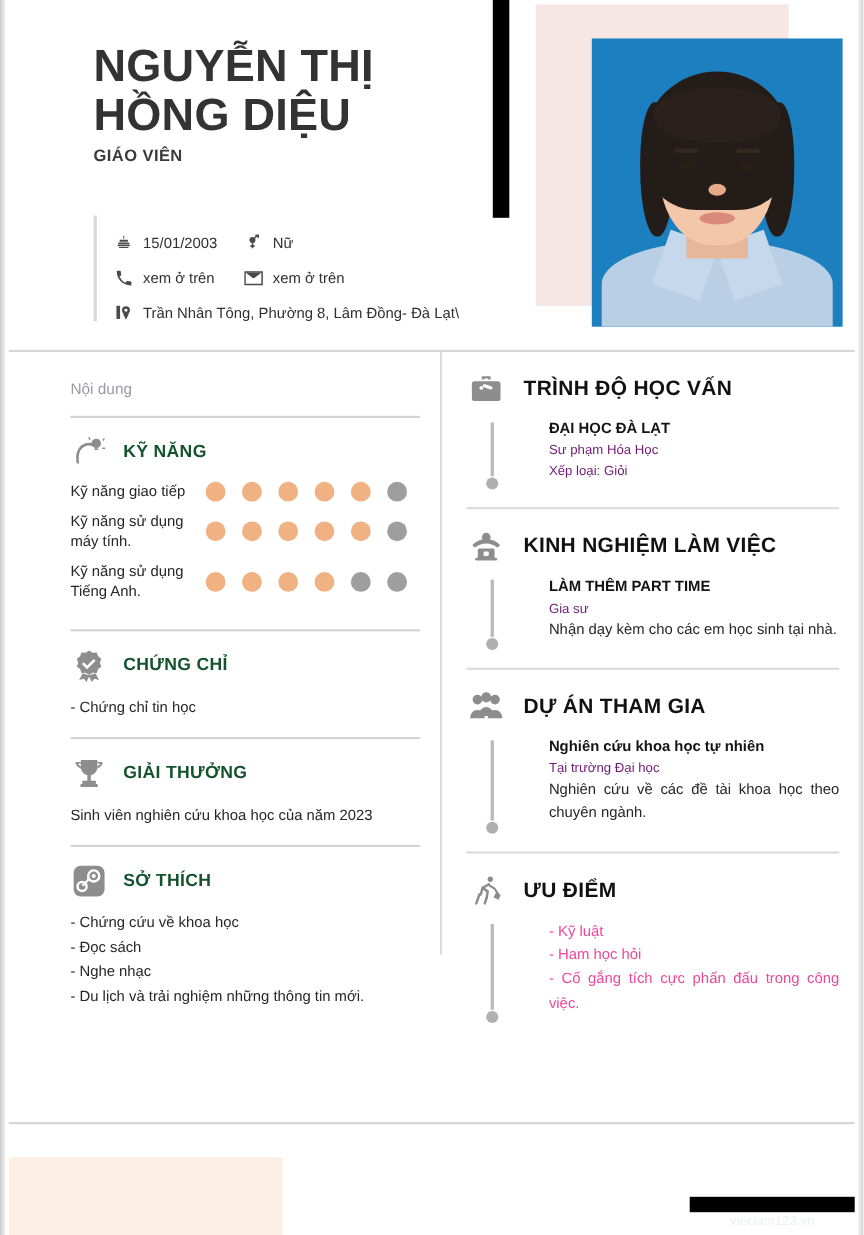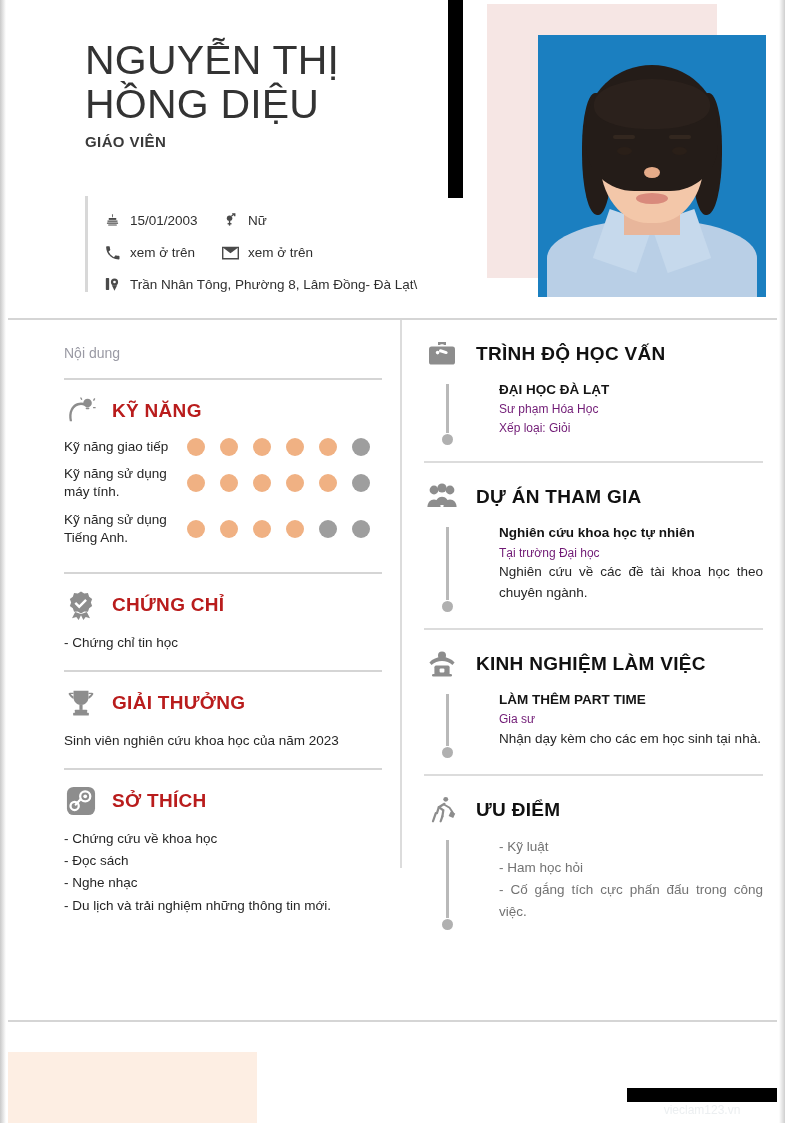--- a/index.html
+++ b/index.html
@@ -51,21 +51,21 @@
   .p-eye.l { left:79px; } .p-eye.r { right:79px; }
   .p-brow { position:absolute; top:100px; width:22px; height:4px; background:#33271f; border-radius:3px; }
   .p-brow.l { left:75px; } .p-brow.r { right:75px; }
   .p-nose { position:absolute; left:50%; top:132px; transform:translateX(-50%);
             width:16px; height:11px; background:#e5ab89; border-radius:50%; }
   .p-mouth { position:absolute; left:50%; top:158px; transform:translateX(-50%);
              width:32px; height:11px; background:#d98a7c; border-radius:50%; }
 
   .name-block { position:absolute; left:85px; top:38px; width:350px; }
   .name {
-    font-size: 41px; font-weight: 400; color:#333333;
+    font-size: 41px; font-weight: 700; color:#333333;
     line-height: 1.08; letter-spacing: .2px;
   }
   .job-title {
     margin-top: 6px; font-size: 15px; font-weight: 700;
     color:#3a3a3a; letter-spacing:.4px;
   }
   .contact { position:absolute; left:85px; top:196px; width:360px;
              border-left:3px solid #d8d8d8; padding-left:13px; }
   .c-row { display:flex; align-items:flex-end; height:32px; }
   .c-item { display:flex; align-items:center; }
@@ -85,21 +85,21 @@
     margin:8px 18px 0 64px; height:52px;
     display:flex; align-items:center;
     border-bottom:2px solid #d5d5d5;
     color:#9a9aa4; font-size:14px;
   }
 
   .sec-left { margin:0 18px 0 64px; padding:14px 0 16px 0; border-bottom:2px solid #d5d5d5; }
   .sec-left:last-child { border-bottom:none; }
   .sec-head { display:flex; align-items:center; gap:14px; margin-bottom:10px; }
   .sec-icon { width:34px; height:34px; flex:0 0 34px; color:#8d8d8d; display:flex; align-items:center; justify-content:center; }
-  .sec-title { font-size:19px; font-weight:700; color:#b91c1c; letter-spacing:.3px; }
+  .sec-title { font-size:16px; font-weight:700; color:#14532d; letter-spacing:.3px; }
 
   .skill-row { display:flex; align-items:center; margin:9px 0; }
   .skill-name { width:115px; font-size:13.5px; color:#262626; line-height:1.35; }
   .dots { display:flex; gap:15px; margin-left:8px; }
   .dot { width:18px; height:18px; border-radius:50%; background:#9e9e9e; }
   .dot.on { background:#f0b183; }
 
   .list-line { font-size:13.5px; color:#262626; line-height:1.65; }
   .para { font-size:13.5px; color:#262626; line-height:1.6; }
 
@@ -110,21 +110,21 @@
   .sec-icon-r { width:36px; height:36px; flex:0 0 36px; color:#8d8d8d; display:flex; align-items:center; justify-content:center; }
   .sec-title-r { font-size:19px; font-weight:700; color:#111; letter-spacing:.3px; }
   .tl { display:flex; padding-left:14px;gap:17px; }
   .tl-rail { position:relative; width:24px; flex:0 0 24px; }
   .tl-line { position:absolute; left:8px; top:4px; bottom:14px; width:3px; background:#b9b9b9; }
   .tl-dot  { position:absolute; left:4px; bottom:2px; width:11px; height:11px; border-radius:50%; background:#b0b0b0; }
   .tl-body { flex:1; padding-left:20px; padding-bottom:10px; }
   .item-title { font-size:13.5px; font-weight:700; color:#141414; line-height:1.5; }
   .item-sub { font-size:12px; color:#701a75; line-height:1.55; }
   .item-desc { font-size:13.5px; color:#262626; line-height:1.55; text-align:justify; }
-  .bullet-j { font-size:13.5px; color:#737373; line-height:1.6; text-align:justify; }
+  .bullet-j { font-size:13.5px; color:#ec4899; line-height:1.6; text-align:justify; }
 
   
   .peach-rect { position:absolute; left:8px; top:1052px; width:249px; height:71px; background:#fdeee3; }
   .black-foot { position:absolute; left:627px; top:1088px; width:150px; height:14px; background:#000; }
   .watermark { position:absolute; left:627px; top:1103px; width:150px; text-align:center;
                font-size:12px; color:#eceff1; }
   .foot-line { position:absolute; left:8px; top:1020px; width:769px; height:2px; background:#d5d5d5; }
 </style>
 </head>
 <body>
@@ -367,66 +367,66 @@
             <div class="item-title">ĐẠI HỌC ĐÀ LẠT</div>
             <div class="item-sub">Sư phạm Hóa Học</div>
             <div class="item-sub">Xếp loại: Giỏi</div>
           </div>
         </div>
       </div>
 
       <div class="sec-right">
         <div class="sec-head-r">
           <span class="sec-icon-r">
+            <svg width="32" height="30" viewBox="0 0 32 30" fill="currentColor">
+              <circle cx="16" cy="6.4" r="4"></circle>
+              <path d="M3.4 13.4C6.6 10 11 8 16 8s9.4 2 12.6 5.4l-2.2 2.6C23.6 13.4 20 12 16 12s-7.6 1.4-10.4 4z"></path>
+              <rect x="8.4" y="16.6" width="15.2" height="9.6" rx="1.6"></rect>
+              <rect x="13.6" y="19.4" width="4.8" height="4" rx="1" fill="#fff"></rect>
+              <rect x="6" y="25" width="20" height="2.6" rx="1.3"></rect>
+            </svg>
+          </span>
+          <span class="sec-title-r">KINH NGHIỆM LÀM VIỆC</span>
+        </div>
+        <div class="tl">
+          <div class="tl-rail">
+            <div class="tl-line"></div>
+            <div class="tl-dot"></div>
+          </div>
+          <div class="tl-body">
+            <div class="item-title">LÀM THÊM PART TIME</div>
+            <div class="item-sub">Gia sư</div>
+            <div class="item-desc">Nhận dạy kèm cho các em học sinh tại nhà.</div>
+          </div>
+        </div>
+      </div>
+
+      <div class="sec-right">
+        <div class="sec-head-r">
+          <span class="sec-icon-r">
             <svg width="32" height="28" viewBox="0 0 32 28" fill="currentColor">
               <circle cx="8" cy="7" r="4.4"></circle>
               <circle cx="24" cy="7" r="4.4"></circle>
               <circle cx="16" cy="5" r="4.6"></circle>
               <path d="M1.4 24c0-4.6 3-7.6 6.6-7.6s6.6 3 6.6 7.6z"></path>
               <path d="M17.4 24c0-4.6 3-7.6 6.6-7.6s6.6 3 6.6 7.6z"></path>
               <path d="M9.2 22c0-5 3.2-8.2 6.8-8.2s6.8 3.2 6.8 8.2z"></path>
             </svg>
           </span>
           <span class="sec-title-r">DỰ ÁN THAM GIA</span>
         </div>
         <div class="tl">
           <div class="tl-rail">
             <div class="tl-line"></div>
             <div class="tl-dot"></div>
           </div>
           <div class="tl-body">
             <div class="item-title">Nghiên cứu khoa học tự nhiên</div>
             <div class="item-sub">Tại trường Đại học</div>
             <div class="item-desc">Nghiên cứu về các đề tài khoa học theo chuyên ngành.</div>
-          </div>
-        </div>
-      </div>
-
-      <div class="sec-right">
-        <div class="sec-head-r">
-          <span class="sec-icon-r">
-            <svg width="32" height="30" viewBox="0 0 32 30" fill="currentColor">
-              <circle cx="16" cy="6.4" r="4"></circle>
-              <path d="M3.4 13.4C6.6 10 11 8 16 8s9.4 2 12.6 5.4l-2.2 2.6C23.6 13.4 20 12 16 12s-7.6 1.4-10.4 4z"></path>
-              <rect x="8.4" y="16.6" width="15.2" height="9.6" rx="1.6"></rect>
-              <rect x="13.6" y="19.4" width="4.8" height="4" rx="1" fill="#fff"></rect>
-              <rect x="6" y="25" width="20" height="2.6" rx="1.3"></rect>
-            </svg>
-          </span>
-          <span class="sec-title-r">KINH NGHIỆM LÀM VIỆC</span>
-        </div>
-        <div class="tl">
-          <div class="tl-rail">
-            <div class="tl-line"></div>
-            <div class="tl-dot"></div>
-          </div>
-          <div class="tl-body">
-            <div class="item-title">LÀM THÊM PART TIME</div>
-            <div class="item-sub">Gia sư</div>
-            <div class="item-desc">Nhận dạy kèm cho các em học sinh tại nhà.</div>
           </div>
         </div>
       </div>
 
       <div class="sec-right">
         <div class="sec-head-r">
           <span class="sec-icon-r">
             <svg width="30" height="30" viewBox="0 0 32 32" fill="none" stroke="currentColor" stroke-width="2.4" stroke-linecap="round">
               <circle cx="20" cy="4.6" r="2.6" fill="currentColor" stroke="none"></circle>
               <path d="M18.6 9.4L12.6 13l-2 6.4"></path>

